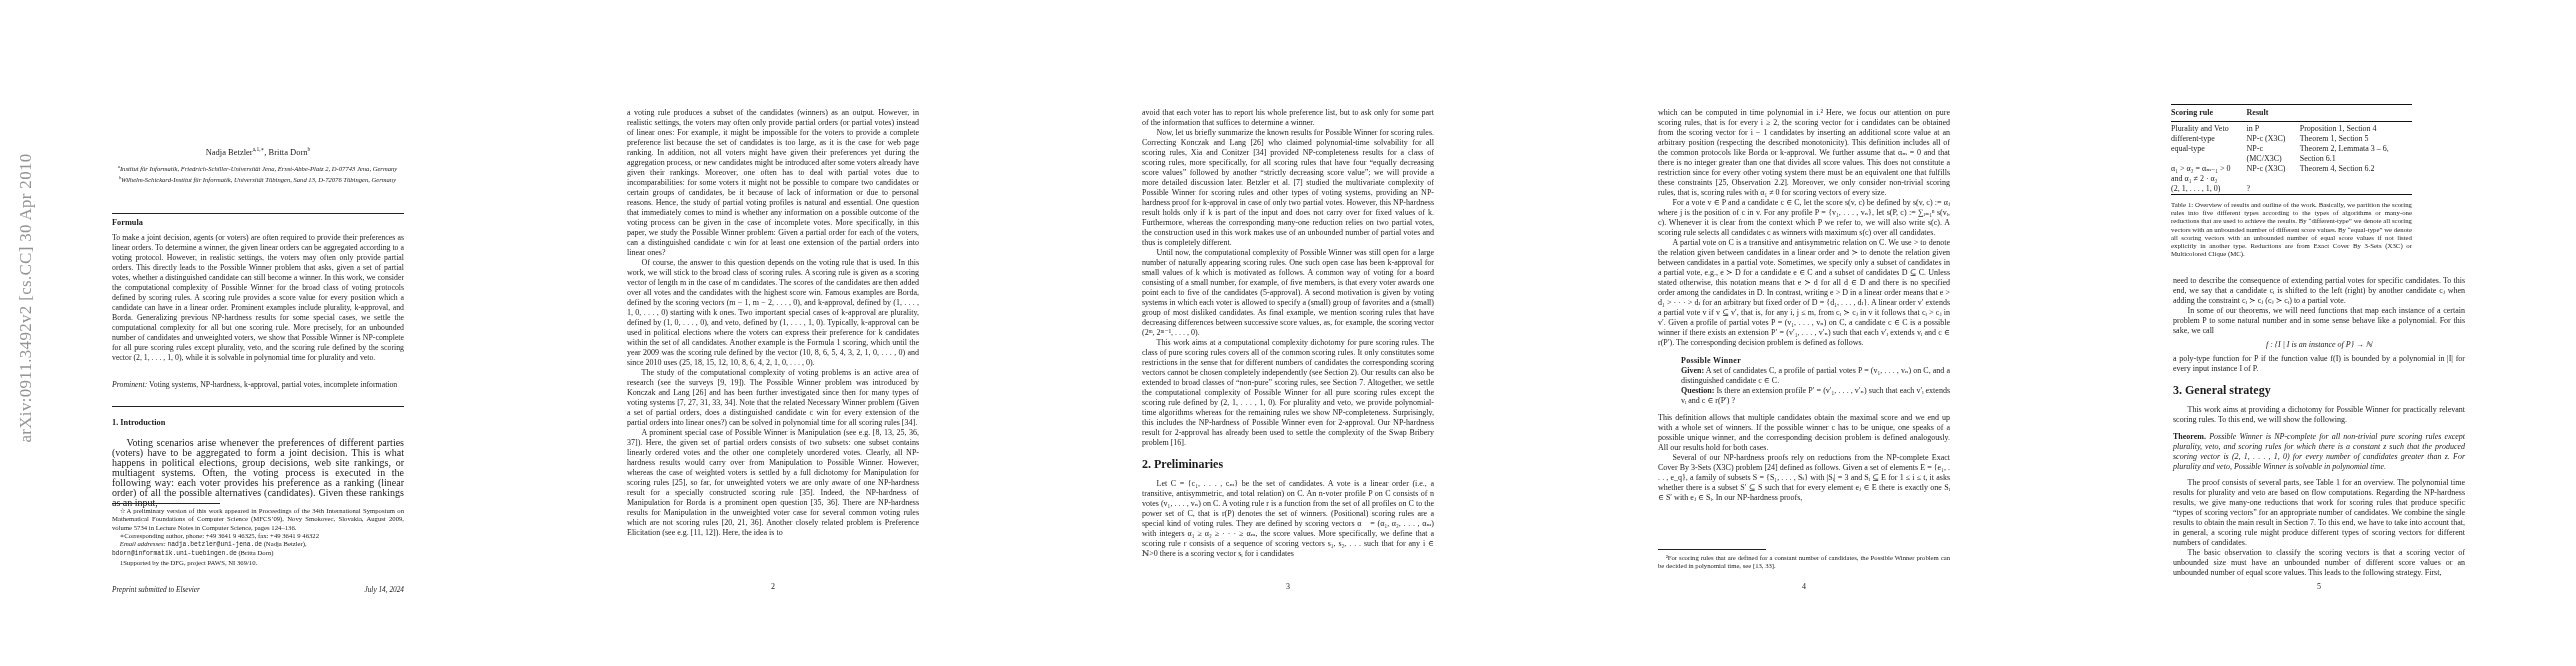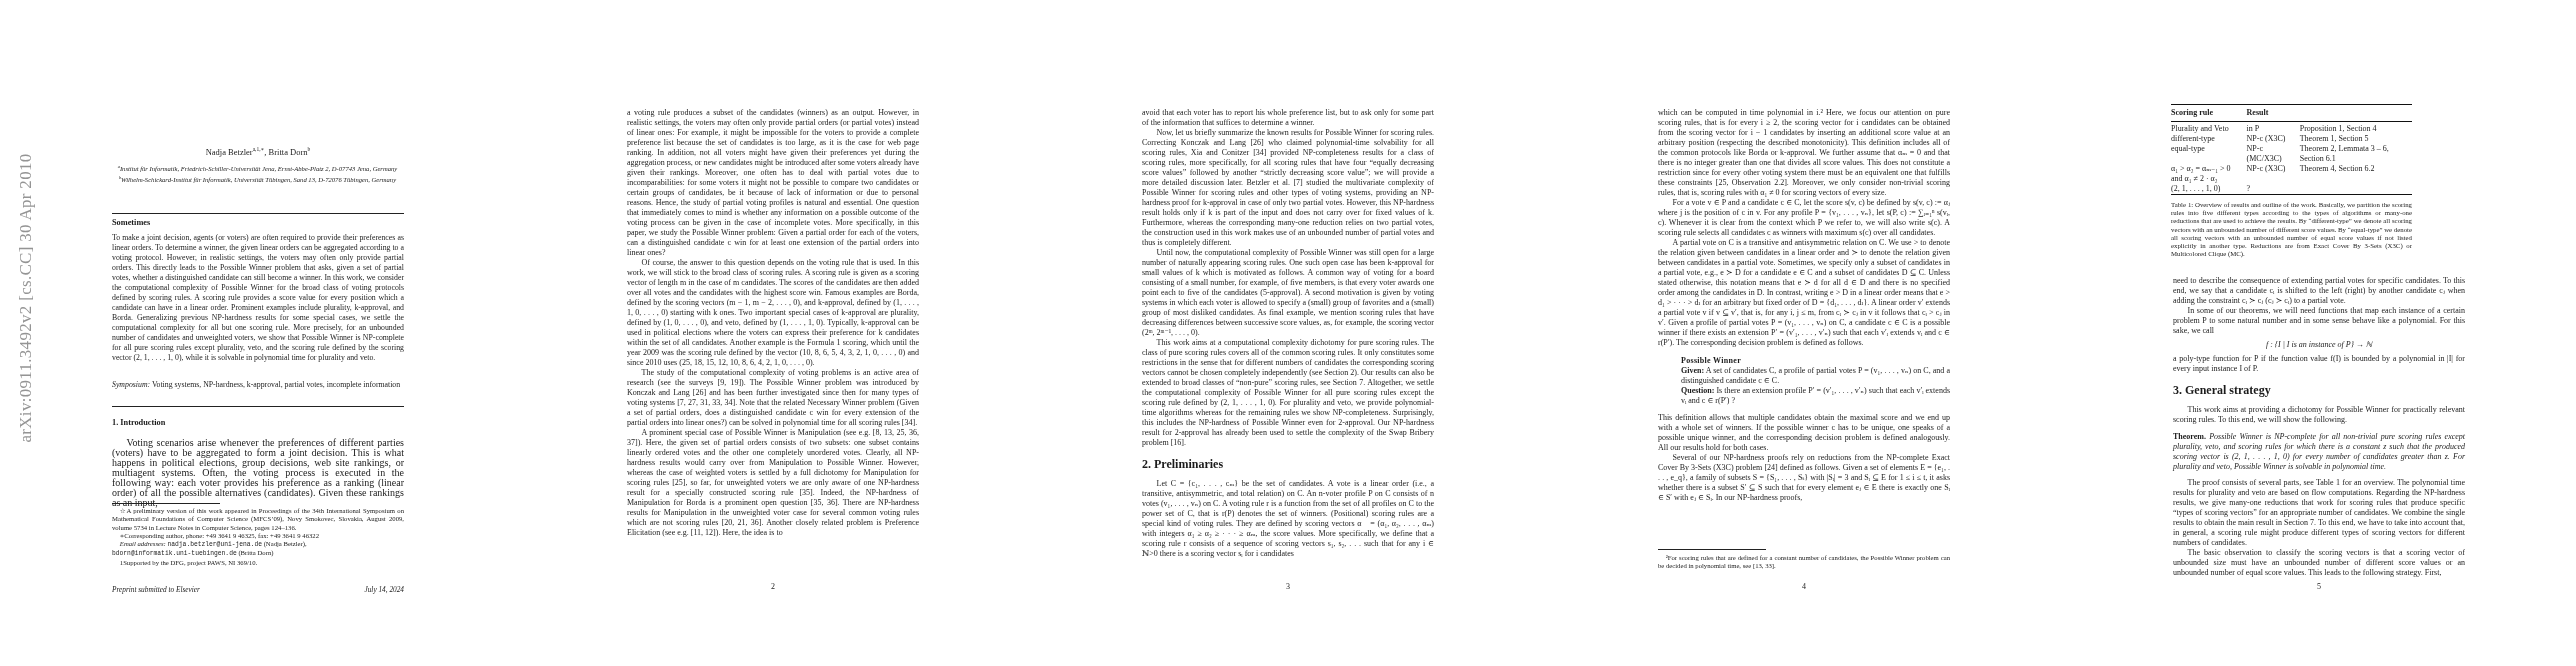--- a/index.html
+++ b/index.html
@@ -66,25 +66,25 @@
   <div class="authors">
     <span>Nadja Betzler</span><sup>a,1,∗</sup><span>, </span><span>Britta Dorn</span><sup>b</sup>
   </div>
 
   <div class="affils">
     <div><sup>a</sup><span>Institut für Informatik, Friedrich-Schiller-Universität Jena, Ernst-Abbe-Platz 2, D-07743 Jena, Germany</span></div>
     <div><sup>b</sup><span>Wilhelm-Schickard-Institut für Informatik, Universität Tübingen, Sand 13, D-72076 Tübingen, Germany</span></div>
   </div>
 
   <div class="rule" style="top:213px"></div>
-  <div class="abs-h">Sometimes</div>
+  <div class="abs-h">Formula</div>
   <div class="abs-t">To make a joint decision, agents (or voters) are often required to provide their preferences as linear orders. To determine a winner, the given linear orders can be aggregated according to a voting protocol. However, in realistic settings, the voters may often only provide partial orders. This directly leads to the Possible Winner problem that asks, given a set of partial votes, whether a distinguished candidate can still become a winner. In this work, we consider the computational complexity of Possible Winner for the broad class of voting protocols defined by scoring rules. A scoring rule provides a score value for every position which a candidate can have in a linear order. Prominent examples include plurality, k-approval, and Borda. Generalizing previous NP-hardness results for some special cases, we settle the computational complexity for all but one scoring rule. More precisely, for an unbounded number of candidates and unweighted voters, we show that Possible Winner is NP-complete for all pure scoring rules except plurality, veto, and the scoring rule defined by the scoring vector (2, 1, . . . , 1, 0), while it is solvable in polynomial time for plurality and veto.</div>
 
   <div class="keywords">
-    <span class="kw-label">Symposium:</span><span>  Voting systems, NP-hardness, k-approval, partial votes, incomplete information</span>
+    <span class="kw-label">Prominent:</span><span>  Voting systems, NP-hardness, k-approval, partial votes, incomplete information</span>
   </div>
 
   <div class="rule" style="top:406px"></div>
   <div class="intro-h">1.  Introduction</div>
   <div class="intro">Voting scenarios arise whenever the preferences of different parties (voters) have to be aggregated to form a joint decision. This is what happens in political elections, group decisions, web site rankings, or multiagent systems. Often, the voting process is executed in the following way: each voter provides his preference as a ranking (linear order) of all the possible alternatives (candidates). Given these rankings as an input,</div>
 
   <div class="fnrule" style="top:503px"></div>
   <div class="footnotes">
     <p>☆A preliminary version of this work appeared in Proceedings of the 34th International Symposium on Mathematical Foundations of Computer Science (MFCS’09), Novy Smokovec, Slovakia, August 2009, volume 5734 in Lecture Notes in Computer Science, pages 124–136.</p>
     <p>∗Corresponding author, phone: +49 3641 9 46325, fax: +49 3641 9 46322</p>

